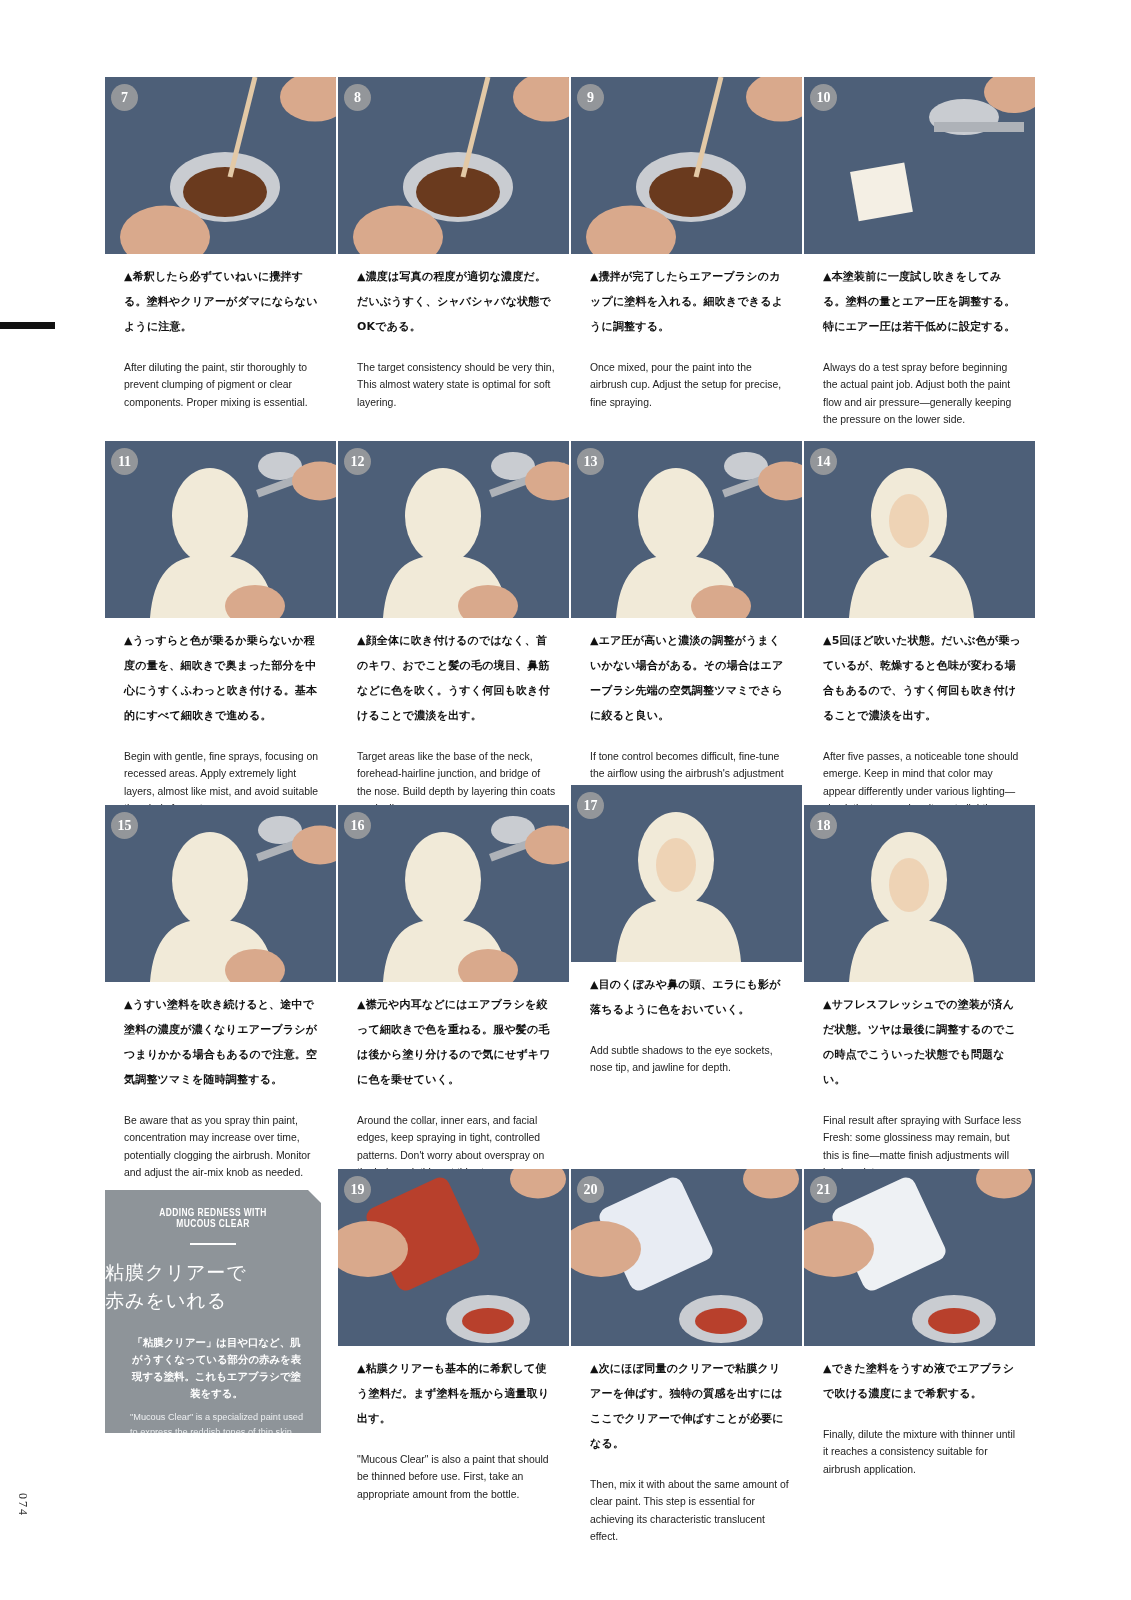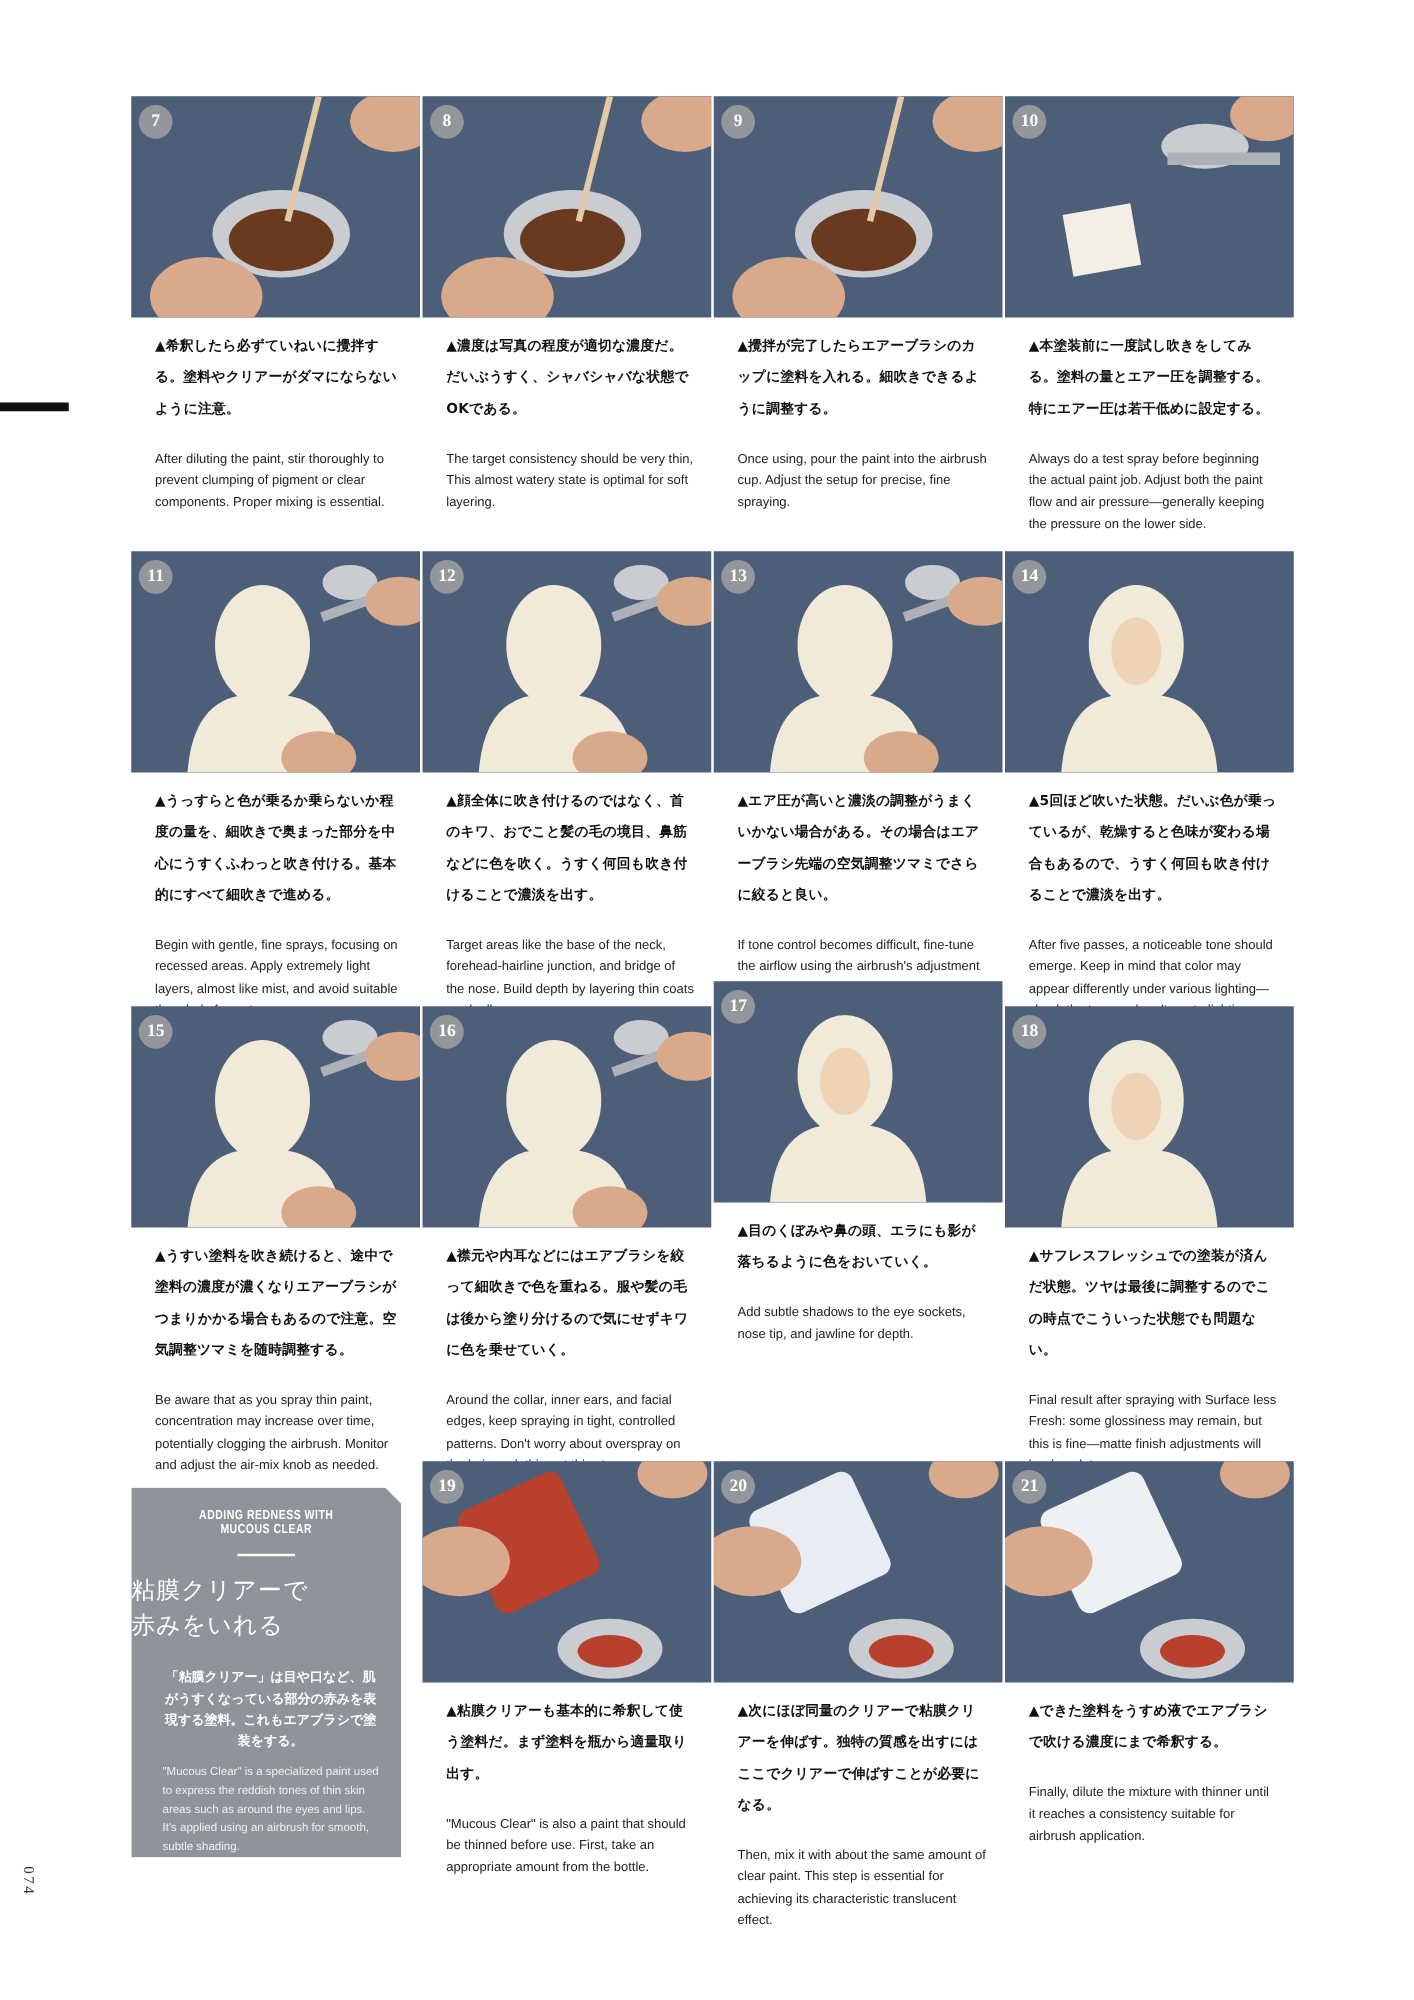--- a/index.html
+++ b/index.html
@@ -14,21 +14,21 @@
   .step { position: absolute; width: 231px; }
   .photo { position: relative; width: 231px; height: 177px; background: #4d5f78; overflow: hidden; }
   .photo svg { position: absolute; left: 0; top: 0; width: 100%; height: 100%; }
   .badge { position: absolute; left: 6px; top: 7px; width: 27px; height: 27px; border-radius: 50%;
     background: rgba(160,160,160,0.85); color: #fff; font-family: "Liberation Serif", serif; font-weight: bold;
     font-size: 14px; text-align: center; line-height: 27px; }
   .caption { padding: 10px 12px 0 19px; }
   .jp { font-size: 11px; font-weight: bold; line-height: 25px; color: #111; letter-spacing: 0.2px; }
   .en { margin-top: 20px; font-family: "Liberation Sans", sans-serif; font-size: 10.4px; line-height: 17.3px; color: #222; }
 
-  .sidebar { position: absolute; left: 105px; top: 1190px; width: 216px; height: 296px; background: #8e9499;
+  .sidebar { position: absolute; left: 105px; top: 1190px; width: 216px; height: 243px; background: #8e9499;
     clip-path: polygon(0 0, 203px 0, 216px 13px, 216px 100%, 0 100%); color: #fff; }
   .sb-kicker { margin-top: 17px; text-align: center; font-family: "Liberation Sans", sans-serif; font-weight: bold;
     font-size: 10.5px; line-height: 11px; letter-spacing: 0.5px; transform: scaleX(0.8); }
   .sb-rule { width: 46px; height: 2px; background: #fff; margin: 14px auto 13px; }
   .sb-title { text-align: left; font-size: 19px; line-height: 28px; letter-spacing: 1px; }
   .sb-jp { margin: 20px 18px 0 25px; font-size: 10.4px; font-weight: bold; line-height: 17px; text-align: center; }
   .sb-en { margin: 8px 18px 0 25px; font-family: "Liberation Sans", sans-serif; font-size: 9.2px; line-height: 15px; color: #eef0f2; }
 </style>
 </head>
 <body>
@@ -75,21 +75,21 @@
           <ellipse cx="120" cy="110" rx="55" ry="35" fill="#c9ccd1"></ellipse>
           <ellipse cx="120" cy="115" rx="42" ry="25" fill="#6a3a1e"></ellipse>
       <line x1="150" y1="0" x2="125" y2="100" stroke="#e3c9a6" stroke-width="5"></line>
           <ellipse cx="60" cy="160" rx="45" ry="31.499999999999996" fill="#d9a98c"></ellipse>
           <ellipse cx="210" cy="20" rx="35" ry="24.5" fill="#d9a98c"></ellipse>
         </svg>
       <div class="badge">9</div>
     </div>
     <div class="caption">
       <div class="jp">▲攪拌が完了したらエアーブラシのカップに塗料を入れる。細吹きできるように調整する。</div>
-      <div class="en">Once using, pour the paint into the airbrush cup. Adjust the setup for precise, fine spraying.</div>
+      <div class="en">Once mixed, pour the paint into the airbrush cup. Adjust the setup for precise, fine spraying.</div>
     </div>
     </div>
     <div class="step" style="left: 804px; top: 77px;">
     <div class="photo">
       <svg viewBox="0 0 231 177" preserveAspectRatio="none">
           <rect x="50" y="90" width="55" height="50" fill="#f4efe4" transform="rotate(-10 77 115)"></rect>
       <ellipse cx="160" cy="40" rx="35" ry="18" fill="#c9ccd1"></ellipse>
           <rect x="130" y="45" width="90" height="10" fill="#aeb2b8"></rect>
           <ellipse cx="210" cy="15" rx="30" ry="21" fill="#d9a98c"></ellipse>
         </svg>

